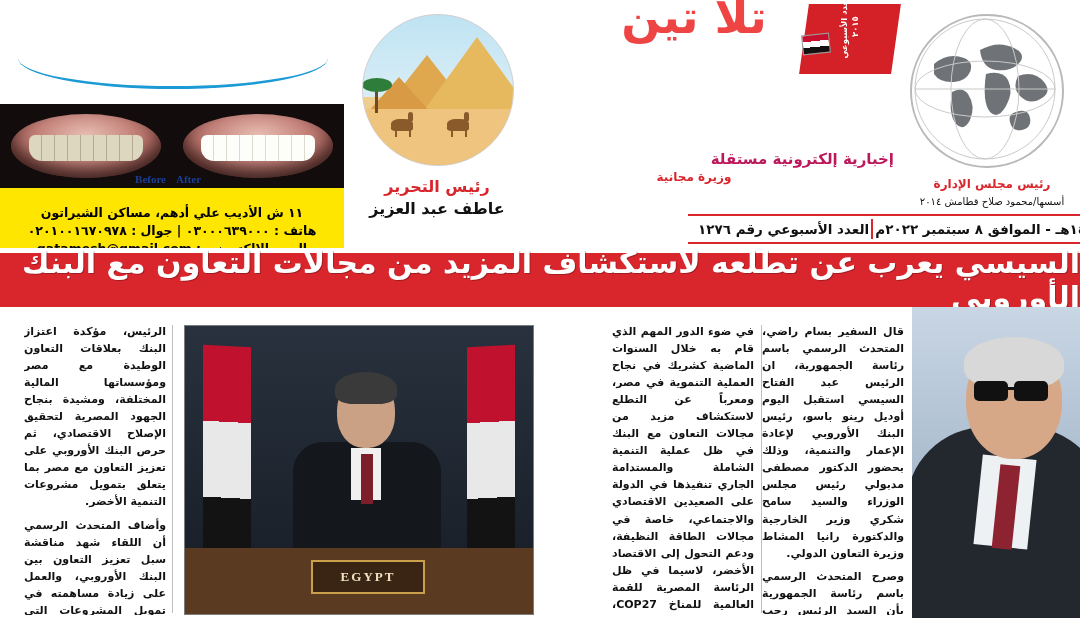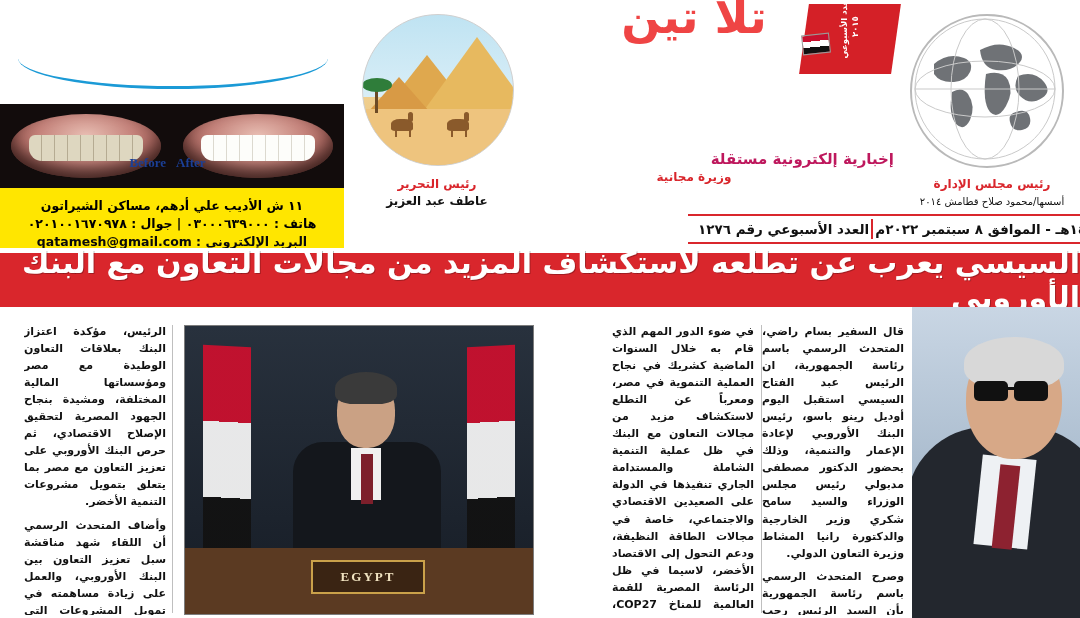--- a/index.html
+++ b/index.html
@@ -47,29 +47,29 @@
   }
   .teeth{
     position:absolute;left:50%;top:52%;transform:translate(-50%,-50%);
     width:114px;height:26px;border-radius:6px 6px 13px 13px;
     background:repeating-linear-gradient(90deg,#fdfdfa 0px,#fdfdfa 12px,#dcd9cf 12px,#dcd9cf 13px);
   }
   .teeth.dull{
     background:repeating-linear-gradient(90deg,#ded7c0 0px,#ded7c0 12px,#b5ab92 12px,#b5ab92 13px);
   }
   .ad-label{
-    position:absolute;bottom:17px;font-size:13px;font-weight:bold;color:#1b3f96;
+    position:absolute;bottom:3px;font-size:11px;font-weight:bold;color:#1b3f96;
     font-family:"Liberation Serif",serif;
   }
   .ad-label.left{left:4px;}
   .ad-label.right{right:6px;}
   .ad-contact{
     position:absolute;left:0;top:188px;width:344px;height:60px;
     background:#ffe600;color:#000;direction:rtl;text-align:center;
-    font-size:12.5px;font-weight:bold;line-height:1.45;padding-top:9px;
+    font-size:12.5px;font-weight:bold;line-height:1.45;padding-top:16px;
     font-family:"DejaVu Sans",sans-serif;
   }
   .ad-contact .mail{color:#0a0a0a;}
 
   
   .center-head{position:absolute;left:344px;top:0;width:560px;height:248px;}
   .corner-ribbon{
     position:absolute;right:8px;top:4px;width:96px;height:74px;
   }
   .ribbon-box{
@@ -123,21 +123,21 @@
   .logo-sub{
     position:absolute;left:150px;top:150px;width:400px;text-align:right;
     direction:rtl;font-size:15px;color:#be185d;font-weight:bold;
   }
   .logo-sub2{
     position:absolute;left:150px;top:170px;width:400px;text-align:center;
     direction:rtl;font-size:12px;color:#d9262c;font-weight:bold;
   }
   .editor-block{
     position:absolute;left:18px;top:176px;width:150px;text-align:center;direction:rtl;
-    font-size:12px;line-height:1.4;color:#111;font-weight:bold;
+    font-size:16px;line-height:1.4;color:#111;font-weight:bold;
   }
   .editor-block .role{color:#d9262c;}
 
   
   .right-head{position:absolute;left:904px;top:0;width:176px;height:248px;}
   .globe{
     position:absolute;left:6px;top:14px;width:150px;height:150px;border-radius:50%;
     background:#ffffff;border:2px solid #b9b9b9;overflow:hidden;
   }
   .globe svg{position:absolute;left:0;top:0;}

